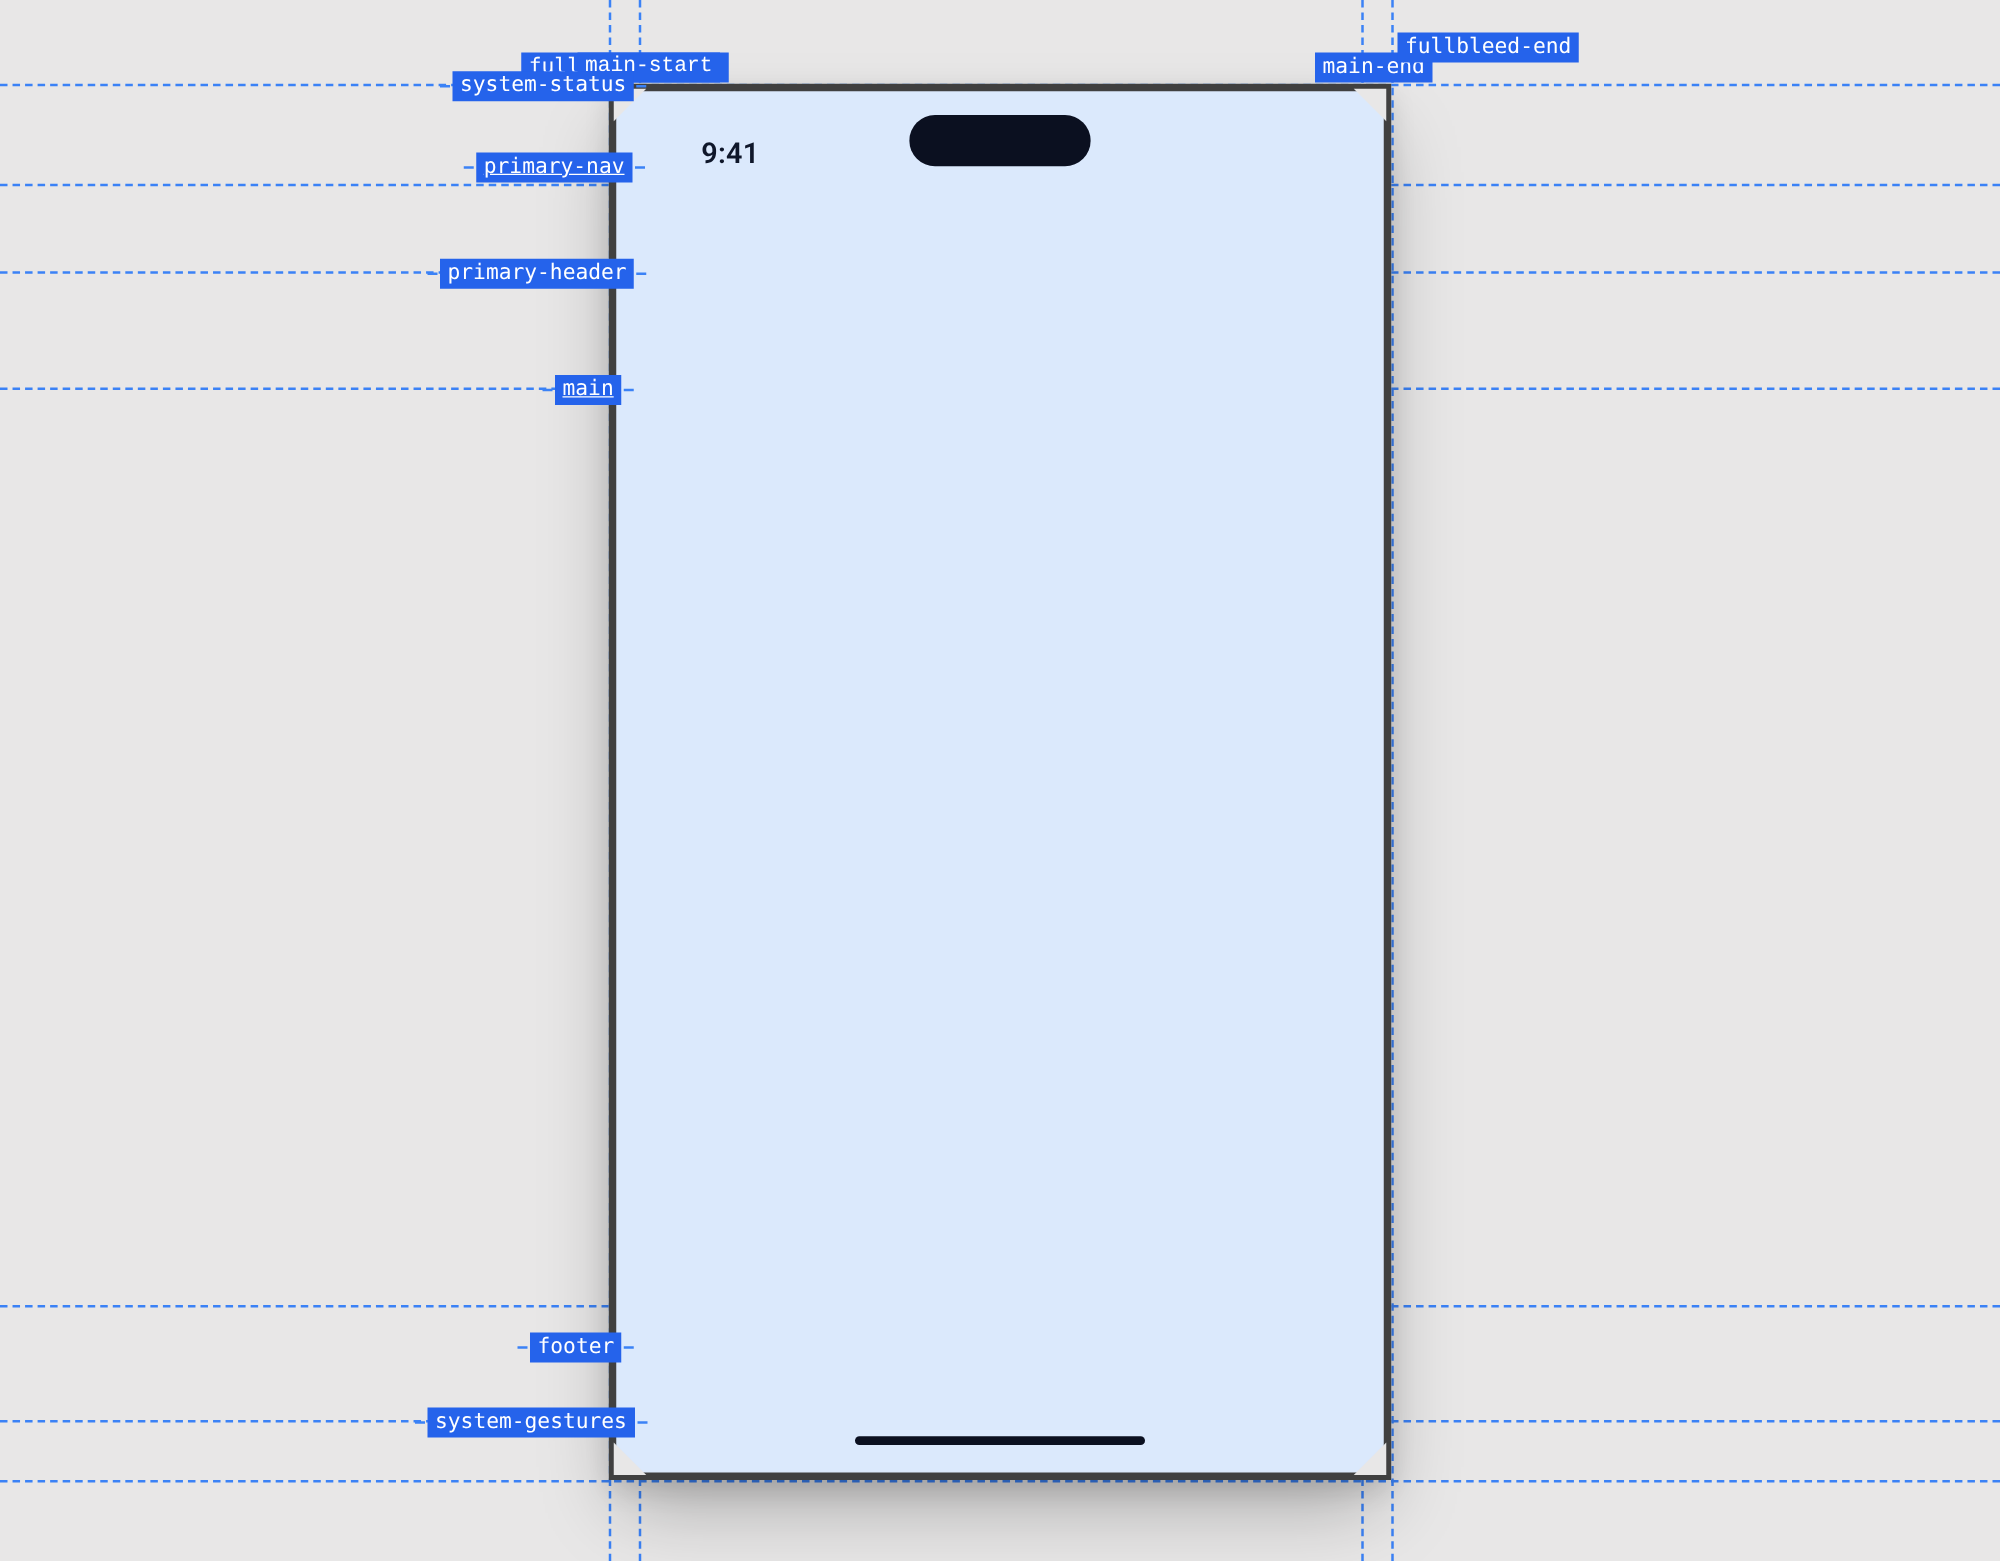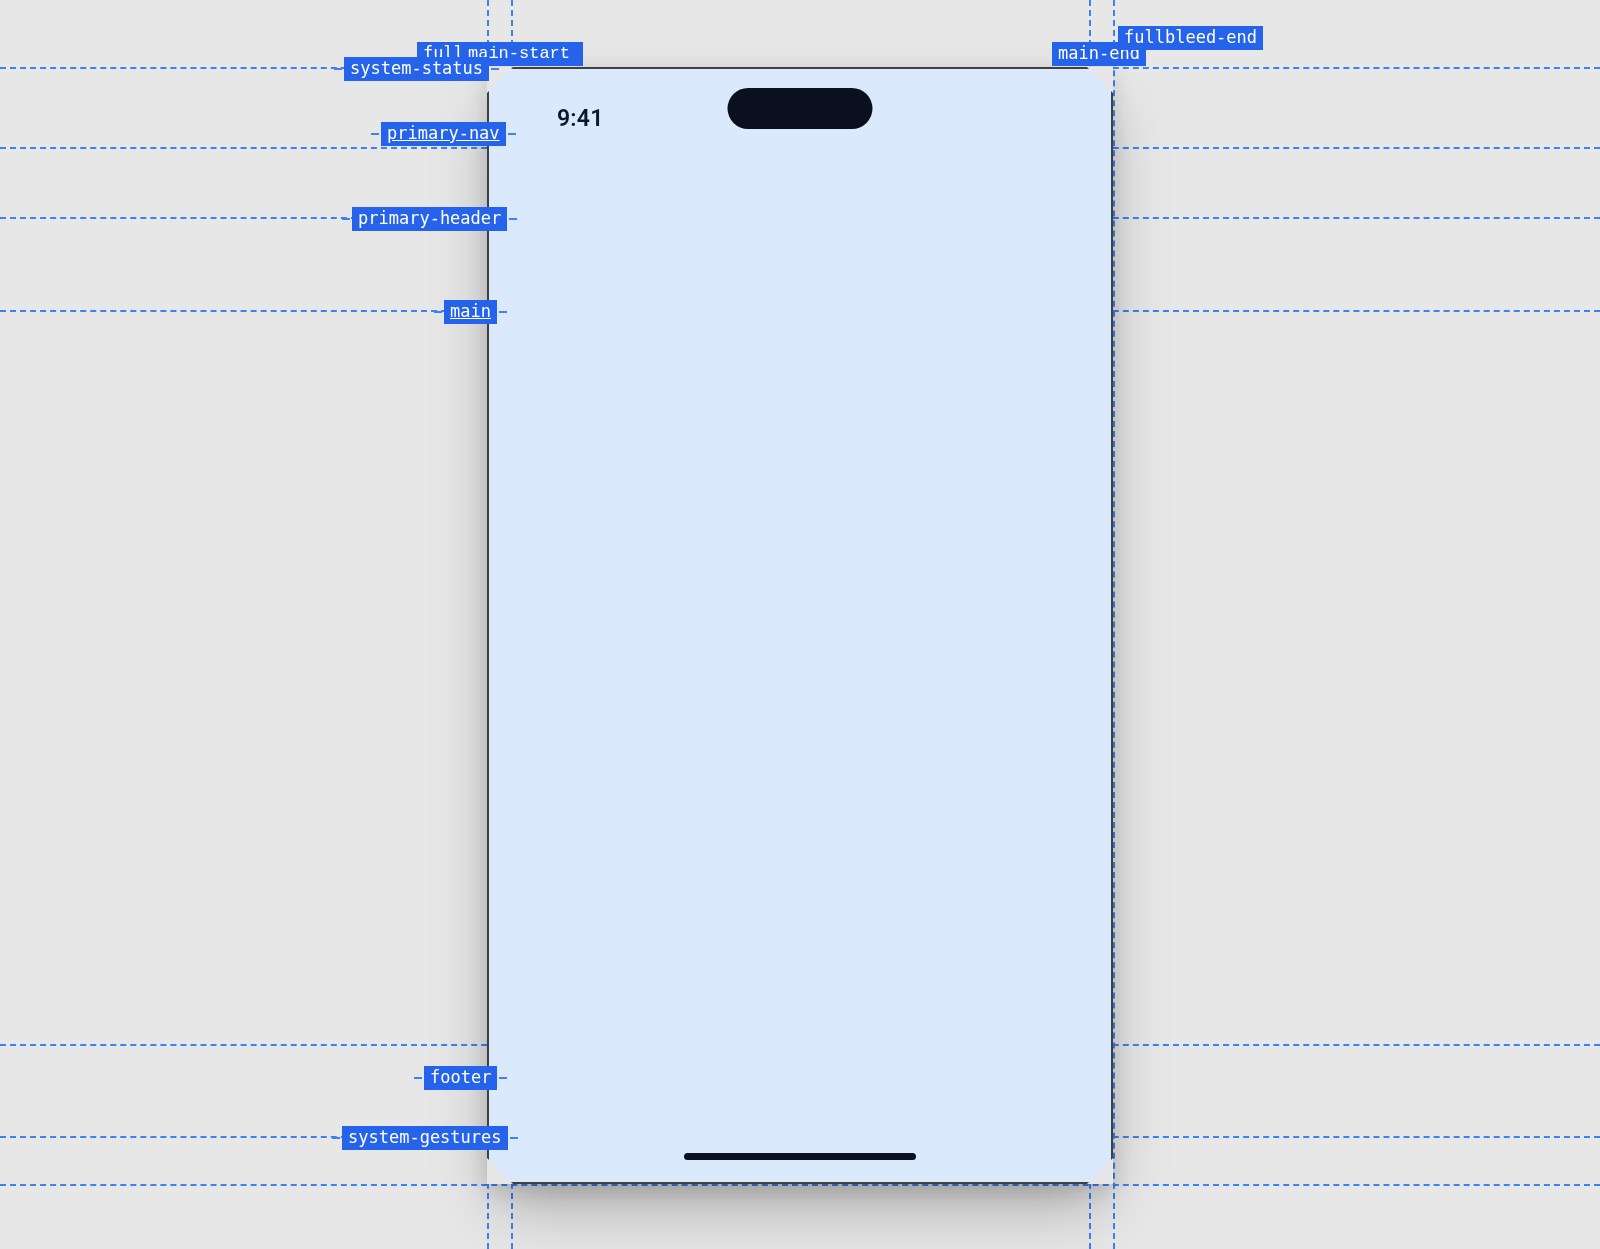--- a/index.html
+++ b/index.html
@@ -24,21 +24,21 @@
   }
 
   
   .device{
     position:absolute;
     left:487px;
     top:67px;
     width:626px;
     height:1117px;
     background:var(--device-bg);
-    border:2px solid #404040;
+    border:6px solid #404040;
     box-shadow:0 30px 60px -10px rgba(0,0,0,.28),0 8px 20px rgba(0,0,0,.12);
   }
   
   .device::before,
   .device::after,
   .device .corner-bl,
   .device .corner-br{
     content:"";
     position:absolute;
     width:0;height:0;
@@ -160,18 +160,18 @@
   <div class="status-time">9:41</div>
   <div class="notch"></div>
   <div class="home-indicator"></div>
 </div>
 
 <div class="tag noticks" style="left:417px; top:42px;">fullbleed-start</div>
 <div class="tag noticks" style="left:462px; top:42px;font-family:Liberation Mono, monospace;">main-start</div>
 <div class="tag noticks" style="left:1052px; top:42px;">main-end</div>
 <div class="tag noticks" style="left:1118px; top:26px;">fullbleed-end</div>
 
-<div class="tag" style="left:344px; top:57px;">system-status</div>
+<div class="tag" style="left:362px; top:57px;">system-status</div>
 <div class="tag" style="left:381px; top:122px;text-decoration:underline;">primary-nav</div>
 <div class="tag" style="left:352px; top:207px;">primary-header</div>
 <div class="tag" style="left:444px; top:300px;text-decoration:underline;">main</div>
 <div class="tag" style="left:424px; top:1034px;margin-top:32px;">footer</div>
 <div class="tag" style="left:342px; top:1126px;">system-gestures</div>
 
 </body></html>

